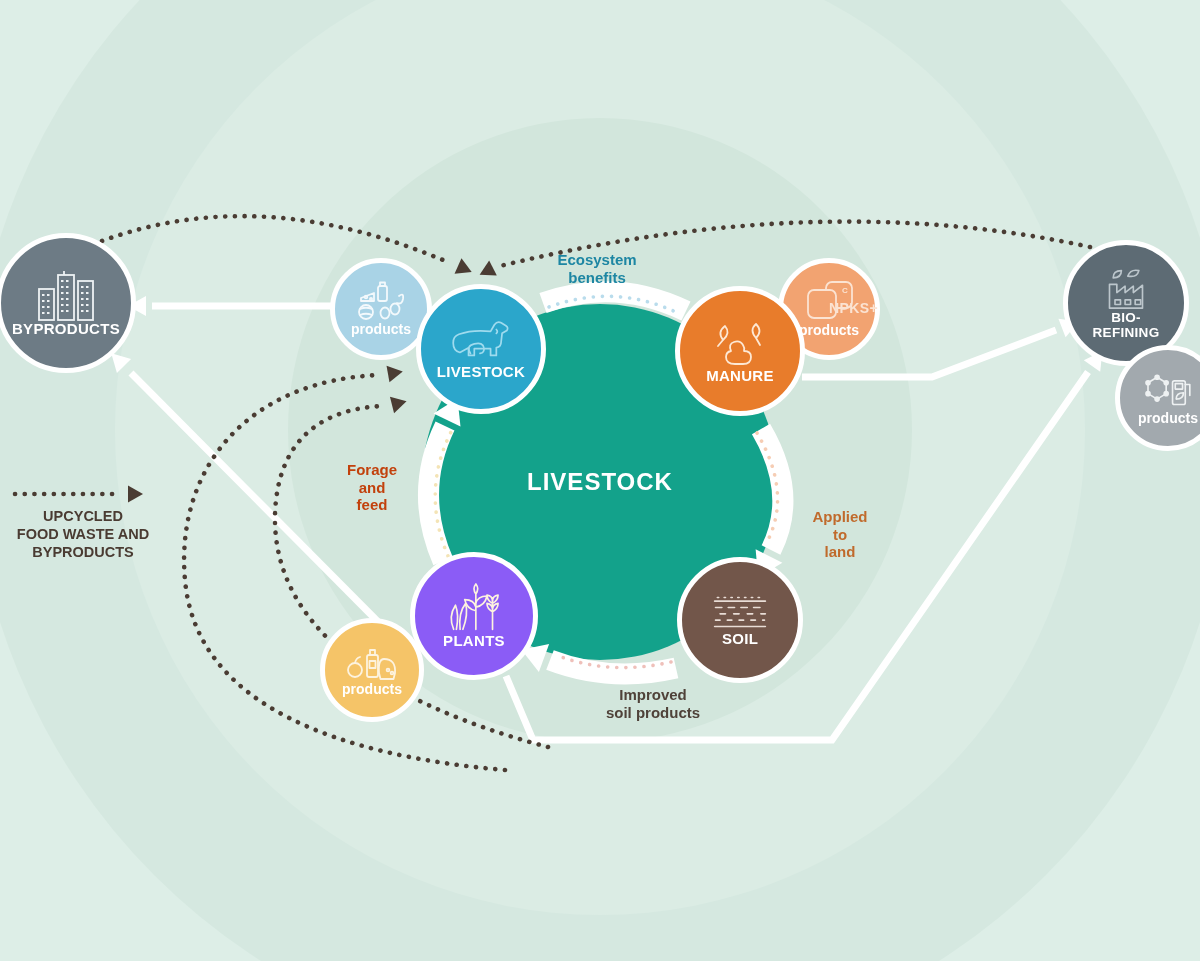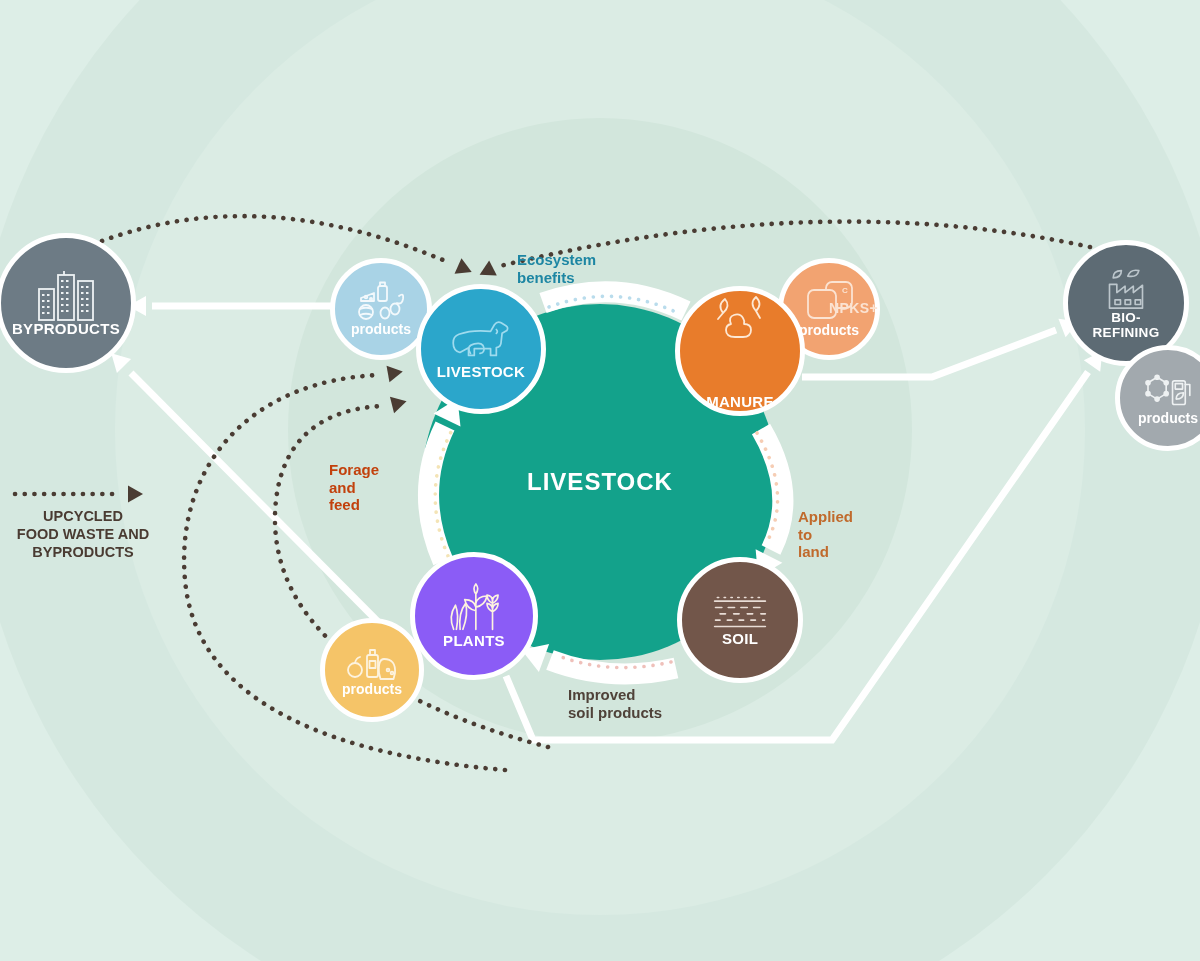--- a/index.html
+++ b/index.html
@@ -9,21 +9,21 @@
   #ring2{left:115px;top:-55px;width:970px;height:970px;background:#dbece4;}
   #ring3{left:288px;top:118px;width:624px;height:624px;background:#d2e6dc;}
   #central{position:absolute;left:422px;top:304px;width:356px;height:356px;border-radius:50%;
     background:#13a28b;display:flex;align-items:center;justify-content:center;z-index:2;}
   #central .ctitle{color:#fff;font-weight:bold;font-size:24px;letter-spacing:1px;text-align:center;line-height:1.3;}
   #arrows{position:absolute;left:0;top:0;z-index:3;}
   .node{position:absolute;border-radius:50%;border:5px solid #fff;box-sizing:border-box;
     display:flex;flex-direction:column;align-items:center;justify-content:center;z-index:4;}
   .node .nlabel{color:#fff;font-weight:bold;font-size:15px;letter-spacing:.3px;text-align:center;line-height:1.12;}
   .node .plabel{color:#fff;font-weight:bold;font-size:14px;}
-  .flowlabel{position:absolute;font-weight:bold;font-size:15px;line-height:1.18;z-index:5;}
+  .flowlabel{position:absolute;font-weight:bold;font-size:15px;text-align:center;line-height:1.18;z-index:5;}
   #lbl-ecosystem{left:517px;top:251px;width:160px;color:#1d86a3;}
   #lbl-applied{left:798px;top:462px;width:84px;color:#c06a2c;margin-top:46px;}
   #lbl-improved{left:568px;top:686px;width:170px;color:#4f4239;}
   #lbl-forage{left:329px;top:461px;width:86px;color:#c2410c;}
   #legend-text{position:absolute;left:-6px;top:507px;width:178px;color:#4a3b32;font-weight:bold;
     font-size:14.5px;text-align:center;line-height:1.25;z-index:5;}
   .ic{display:block;}
   .npksbadge{position:absolute;color:#fbe3d2;font-weight:bold;}
 </style>
 </head>
@@ -149,21 +149,21 @@
 
   <div class="node" style="left:416px;top:284px;width:130px;height:130px;background:#2ba6cb;">
     <svg class="ic" width="70" height="46" viewBox="0 0 72 48" fill="none" stroke="#9fdbee" stroke-width="1.8" stroke-linecap="round" stroke-linejoin="round">
       <path d="M14,36 q-7,-2 -7,-10 q0,-7 6,-9 q14,-5 33,-3 l4,-7 q3,-4 7,-2 l5,3 q3,2 1,5 l-5,3 -1,9 q0,5 -5,6 l0,8 -6,0 0,-7 -17,0 0,7 -6,0 0,-8 z"></path>
       <path d="M25,37 q-5,-8 4,-10 q9,-2 10,4 q1,5 -4,6"></path>
       <path d="M52,12 q2,2 0,4"></path>
     </svg>
     <span class="nlabel">LIVESTOCK</span>
   </div>
 
-  <div class="node" style="left:675px;top:286px;width:130px;height:130px;background:#e87c2b;justify-content:space-between;">
+  <div class="node" style="left:675px;top:286px;width:130px;height:130px;background:#e87c2b;">
     <svg class="ic" width="58" height="50" viewBox="0 0 58 50" fill="none" stroke="#fde8d4" stroke-width="1.8" stroke-linecap="round" stroke-linejoin="round">
       <path d="M24,46 q-9,0 -9,-7 q0,-5 5,-6 q-3,-7 3,-9 q6,-2 9,3 q2,3 1,6 q7,0 7,6 q0,7 -8,7 z"></path>
       <path d="M12,22 q-6,-8 2,-14 q6,7 -2,14 z M12,22 l-5,6"></path>
       <path d="M45,20 q7,-7 0,-14 q-7,6 0,14 z M45,20 l4,7"></path>
     </svg>
     <span class="nlabel">MANURE</span>
   </div>
 
   <div class="node" style="left:677px;top:557px;width:126px;height:126px;background:#72564a;">
     <svg class="ic" width="58" height="38" viewBox="0 0 64 40" fill="none" stroke="#e9ddd6" stroke-width="1.8" stroke-linecap="round">

